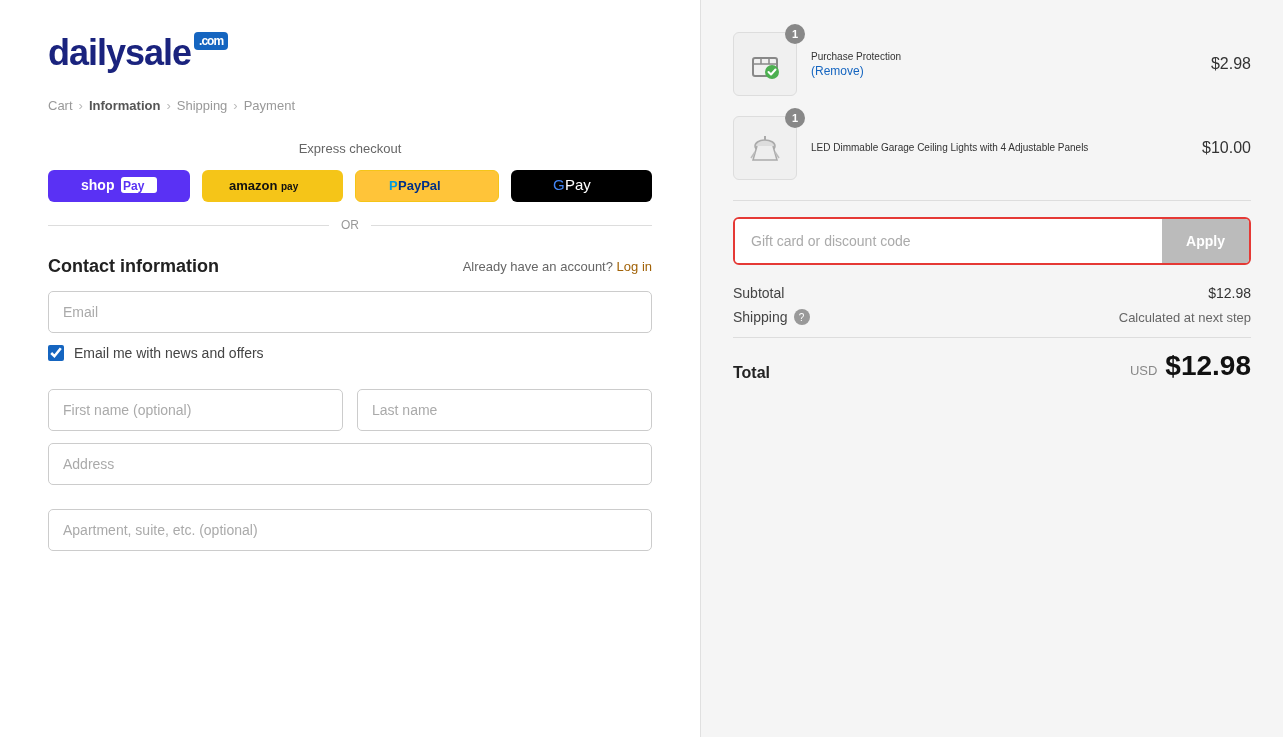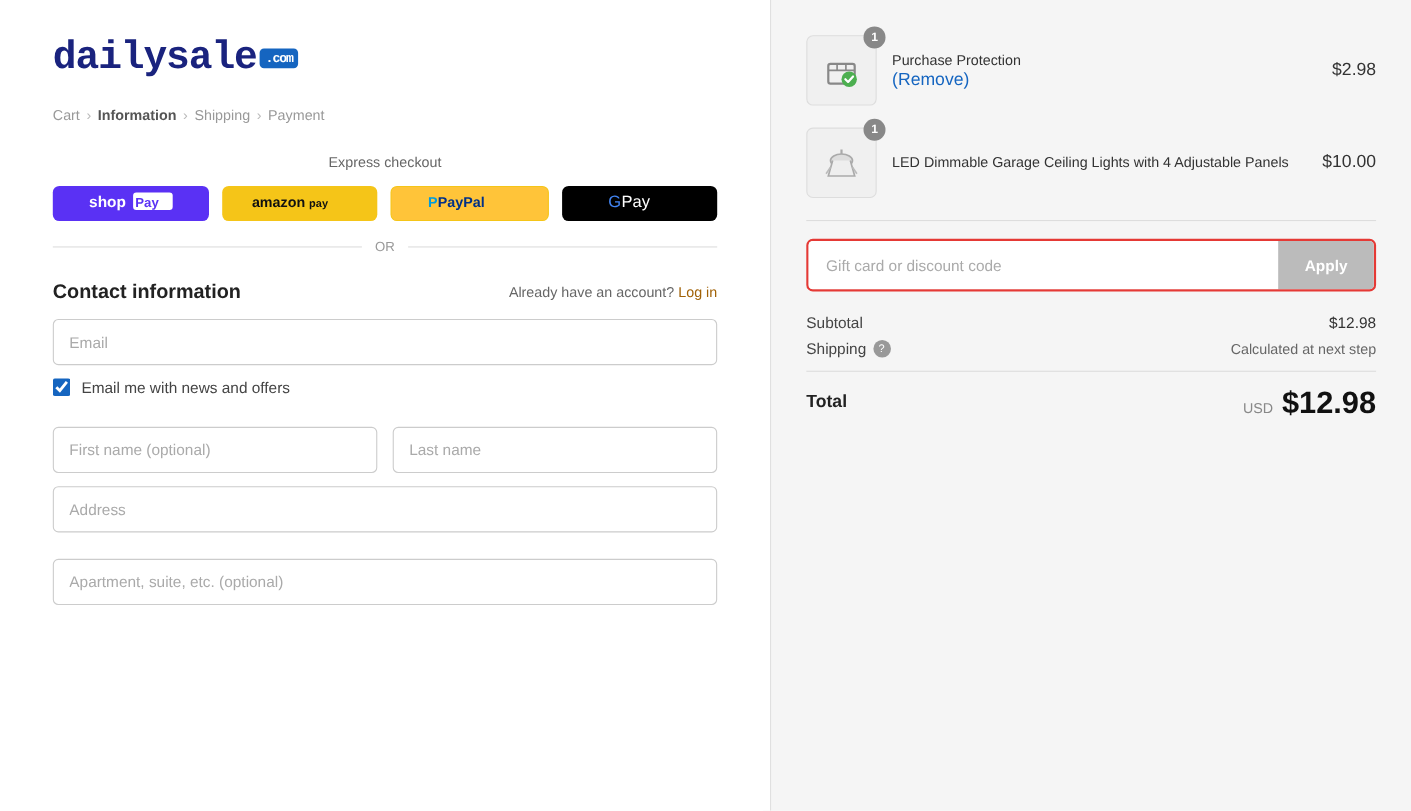--- a/index.html
+++ b/index.html
@@ -23,22 +23,21 @@
     
     .logo-area {
       margin-bottom: 24px;
     }
     .logo-text {
       font-size: 36px;
       font-weight: 900;
       color: #1a237e;
       letter-spacing: -1px;
       display: inline-flex;
-      align-items: center;
-      font-family: Liberation Mono, monospace;
+      align-items: flex-start;
     }
     .logo-text .dot-com {
       background: #1565c0;
       color: #fff;
       font-size: 12px;
       font-weight: 700;
       border-radius: 4px;
       padding: 2px 5px;
       margin-left: 3px;
       vertical-align: middle;
@@ -222,26 +221,26 @@
       width: 20px;
       height: 20px;
       display: flex;
       align-items: center;
       justify-content: center;
     }
     .item-info {
       flex: 1;
     }
     .item-name {
-      font-size: 13px;
+      font-size: 10px;
       color: #333;
       line-height: 1.4;
     }
     .item-sub {
-      font-size: 16px;
+      font-size: 12px;
       color: #1565c0;
       cursor: pointer;
     }
     .item-price {
       font-size: 16px;
       font-weight: 500;
       color: #333;
     }
 
     .divider {
@@ -319,21 +318,21 @@
 
     .total-divider {
       height: 1px;
       background: #ddd;
       margin: 12px 0;
     }
 
     .total-row {
       display: flex;
       justify-content: space-between;
-      align-items: center;
+      align-items: flex-end;
     }
     .total-label {
       font-size: 16px;
       font-weight: 600;
       color: #222;
     }
     .total-value-wrap {
       display: flex;
       align-items: baseline;
       gap: 8px;

